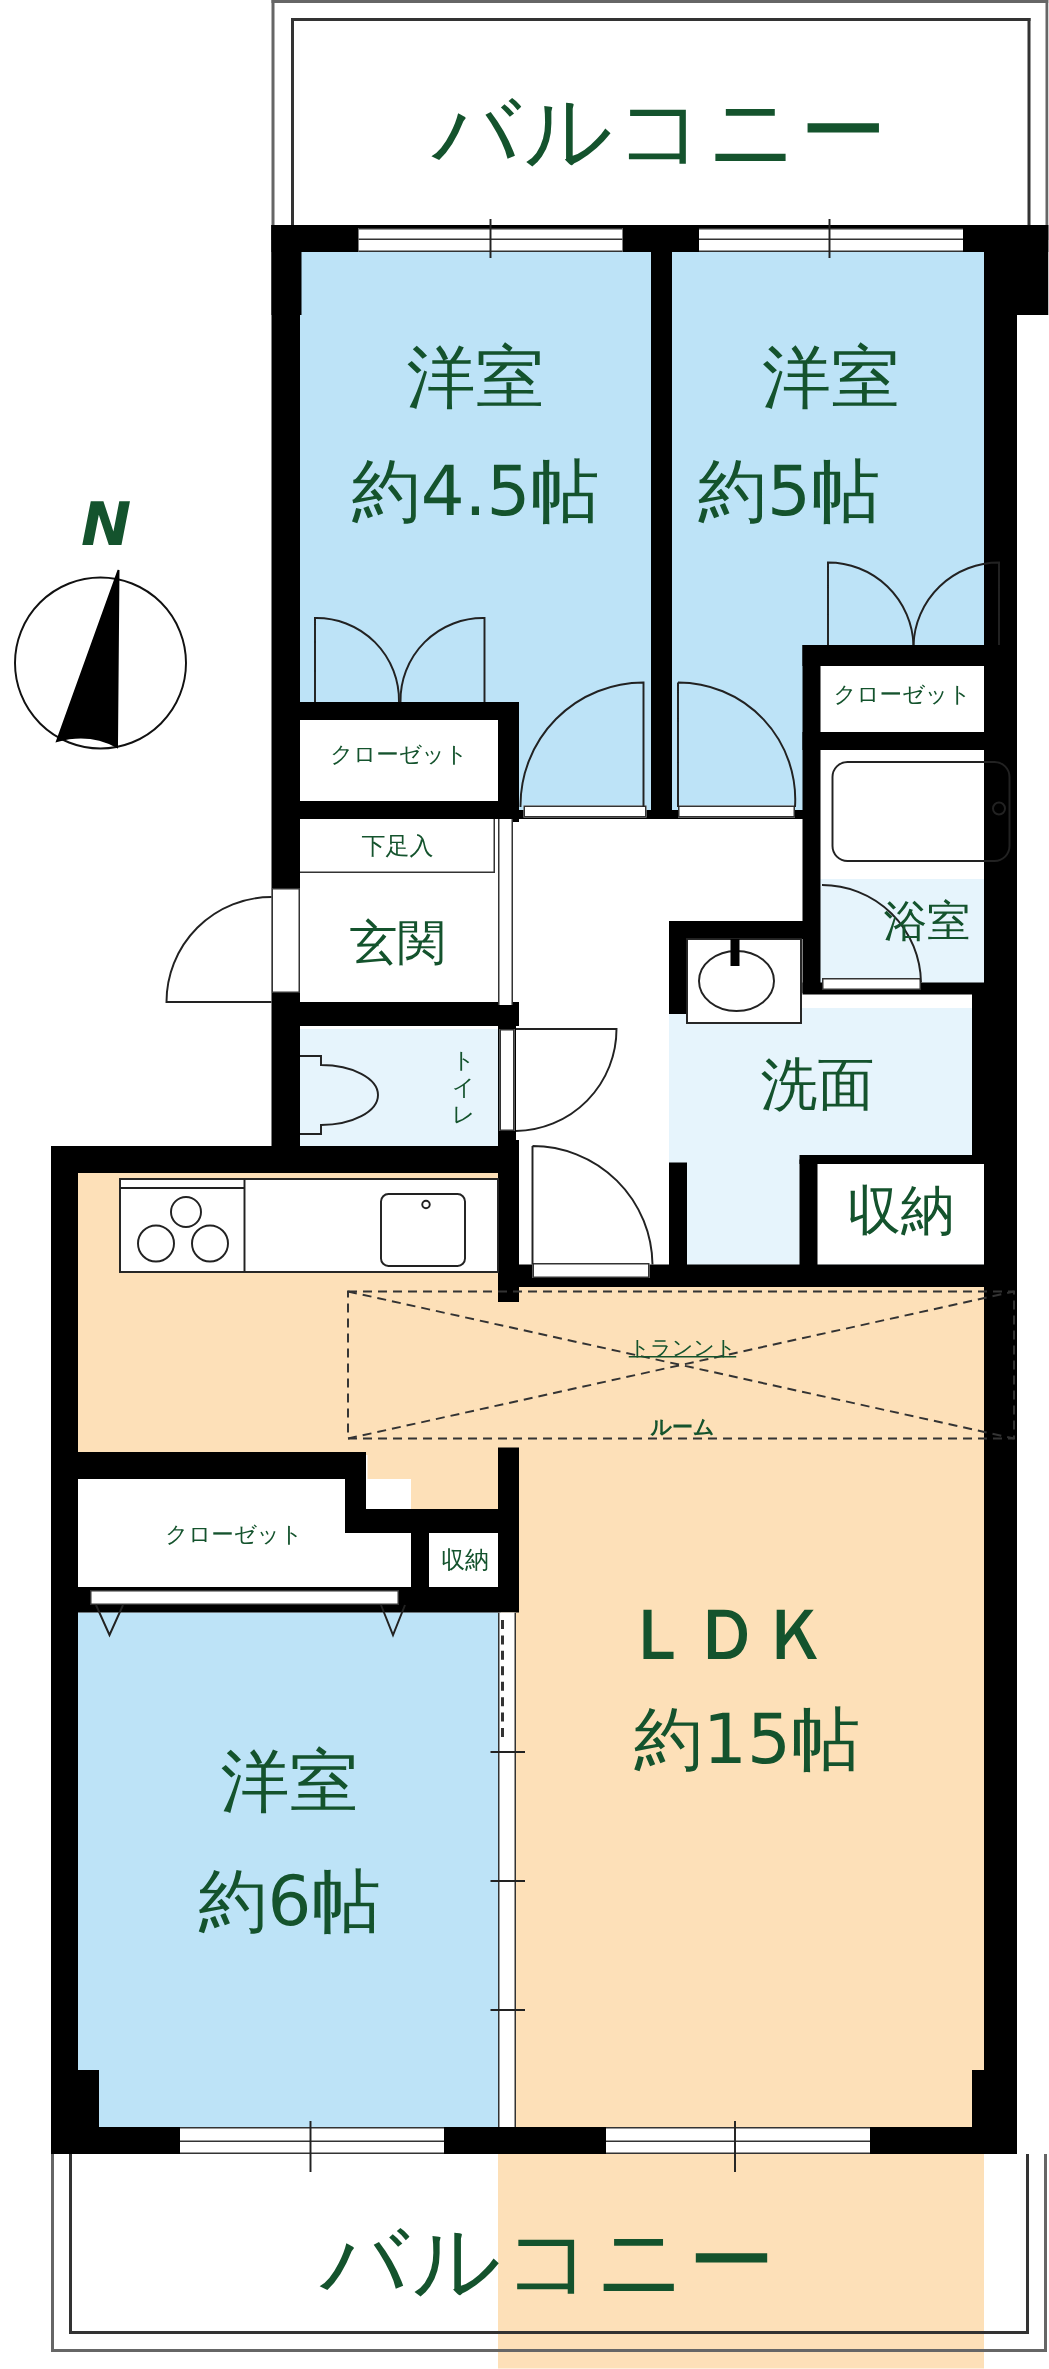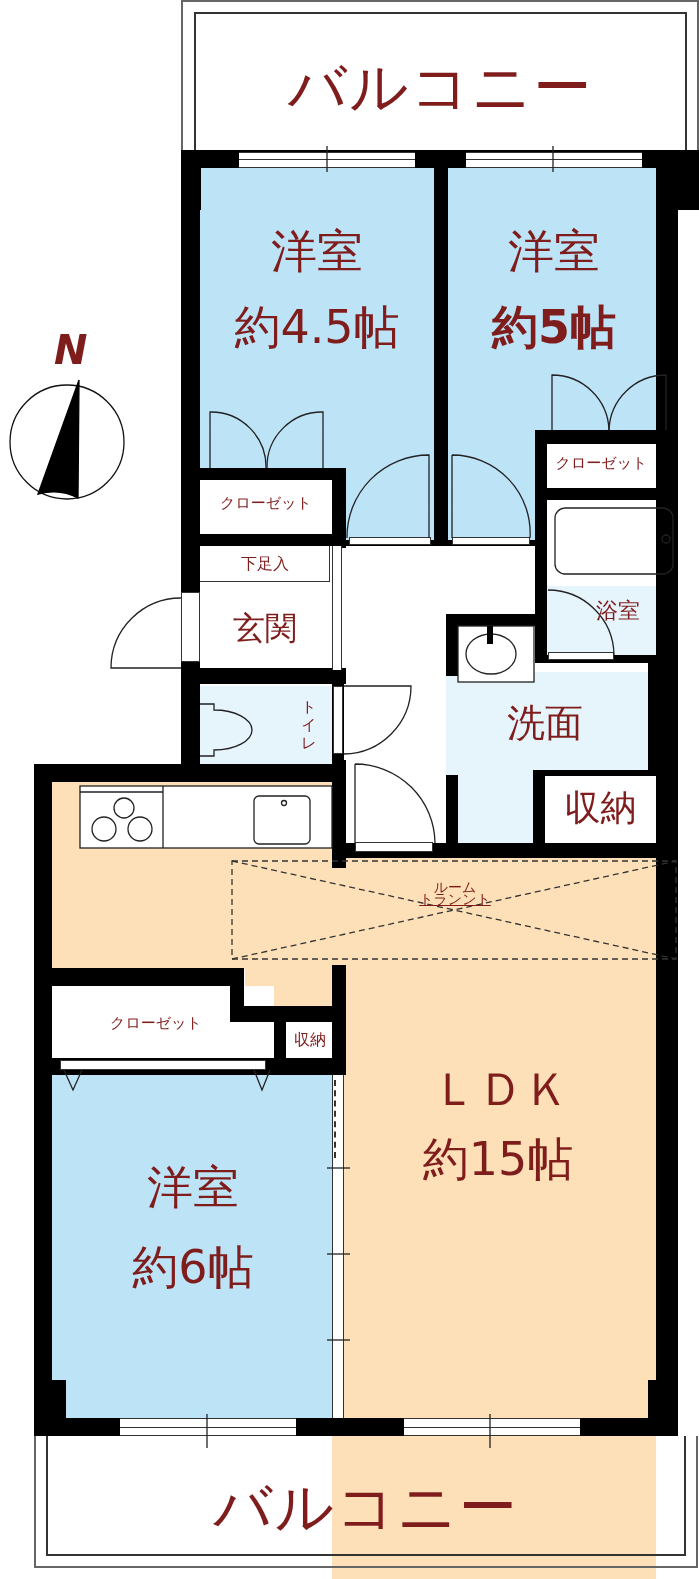--- a/index.html
+++ b/index.html
@@ -3,21 +3,21 @@
 <meta charset="utf-8">
 <style>
   html,body{margin:0;padding:0;background:#fff;}
   body{width:699px;height:1579px;position:relative;overflow:hidden;font-family:"DejaVu Sans","Liberation Sans",sans-serif;}
   .abs{position:absolute;box-sizing:border-box;}
   .wall{position:absolute;background:#000;}
   .blue{background:#bde3f7;}
   .lblue{background:#e6f4fc;}
   .peach{background:#fde0b8;}
   .white{background:#fff;}
-  .lbl{position:absolute;color:#7f1d1d;text-align:center;white-space:nowrap;line-height:1;}
+  .lbl{position:absolute;color:#14532d;text-align:center;white-space:nowrap;line-height:1;}
   .big{font-size:46px;font-weight:normal;}
   .sm{font-size:16px;}
   .xs{font-size:15px;}
   .balc{position:absolute;border:2px solid #666;box-sizing:border-box;}
   .balc-inner{position:absolute;border:2px solid #444;box-sizing:border-box;}
   svg{position:absolute;overflow:visible;}
 </style>
 </head>
 <body>
 
@@ -189,30 +189,30 @@
 
   <circle cx="67" cy="442" r="57" stroke="#111"></circle>
   <path d="M79,380 L78,498 Q60,488 38,494 Z" fill="#000" stroke="#000"></path>
 </svg>
 <div class="lbl" style="left:54px;top:330px;font-size:40px;font-weight:bold;font-style:italic;">N</div>
 <div class="abs" style="left:10px;top:385px;width:114px;height:114px;"></div>
 
 <div class="lbl big" style="left:200px;top:228px;width:234px;">洋室</div>
 <div class="lbl big" style="left:200px;top:304px;width:234px;">約4.5帖</div>
 <div class="lbl big" style="left:448px;top:228px;width:212px;">洋室</div>
-<div class="lbl big" style="left:448px;top:304px;width:212px;font-weight:bold;">約5帖</div>
+<div class="lbl big" style="left:420px;top:304px;width:212px;">約5帖</div>
 
 <div class="lbl xs" style="left:200px;top:496px;width:132px;">クローゼット</div>
 <div class="lbl xs" style="left:545px;top:456px;width:113px;">クローゼット</div>
 <div class="lbl sm" style="left:200px;top:556px;width:130px;">下足入</div>
 <div class="lbl" style="left:200px;top:612px;width:130px;font-size:32px;">玄関</div>
 <div class="lbl" style="left:300px;top:698px;width:18px;font-size:15px;white-space:normal;word-break:break-all;line-height:1.2;">トイレ</div>
-<div class="lbl" style="left:568px;top:600px;width:100px;font-size:22px;">浴室</div>
+<div class="lbl" style="left:568px;top:600px;width:100px;font-size:29px;">浴室</div>
 <div class="lbl" style="left:465px;top:704px;width:160px;font-size:38px;">洗面</div>
 <div class="lbl" style="left:545px;top:790px;width:111px;font-size:36px;">収納</div>
 <div class="lbl" style="left:400px;top:892px;width:110px;font-size:14px;text-decoration:underline;">トランント</div>
-<div class="lbl" style="left:400px;top:880px;width:110px;font-size:14px;">ルーム</div>
+<div class="lbl" style="left:400px;top:945px;width:110px;font-size:14px;font-weight:bold;">ルーム</div>
 <div class="lbl xs" style="left:52px;top:1016px;width:208px;">クローゼット</div>
 <div class="lbl" style="left:286px;top:1032px;width:48px;font-size:16px;">収納</div>
-<div class="lbl big" style="left:346px;top:1066px;width:310px;">ＬＤＫ</div>
+<div class="lbl big" style="left:330px;top:1066px;width:310px;font-weight:bold;">ＬＤＫ</div>
 <div class="lbl big" style="left:343px;top:1136px;width:310px;">約15帖</div>
 <div class="lbl big" style="left:52px;top:1164px;width:282px;">洋室</div>
 <div class="lbl big" style="left:52px;top:1244px;width:282px;">約6帖</div>
 
 </body></html>

